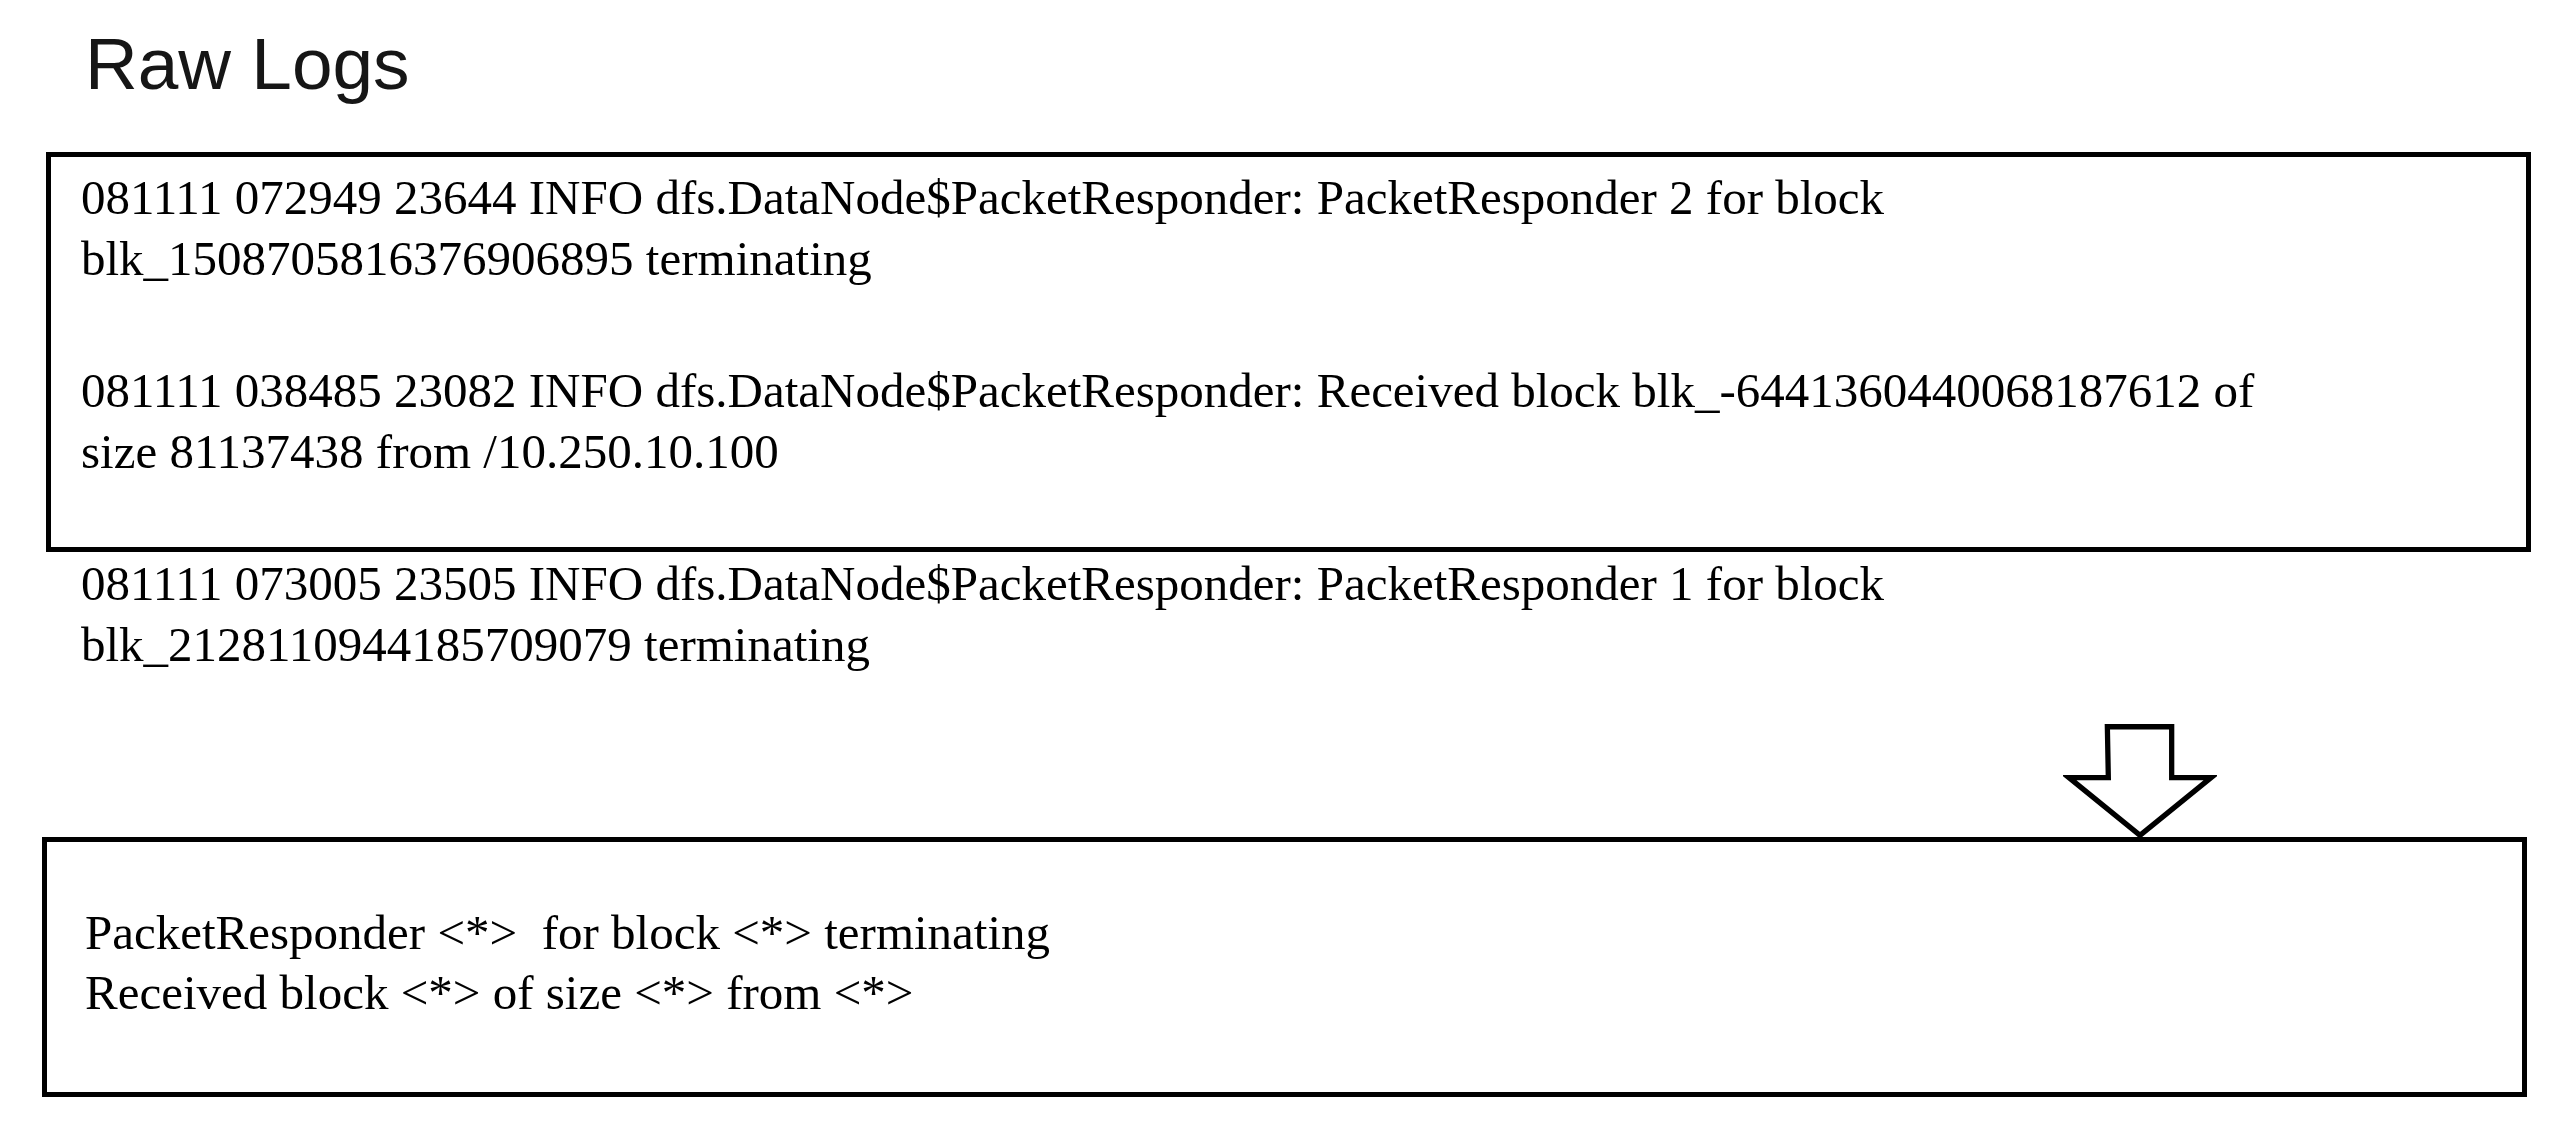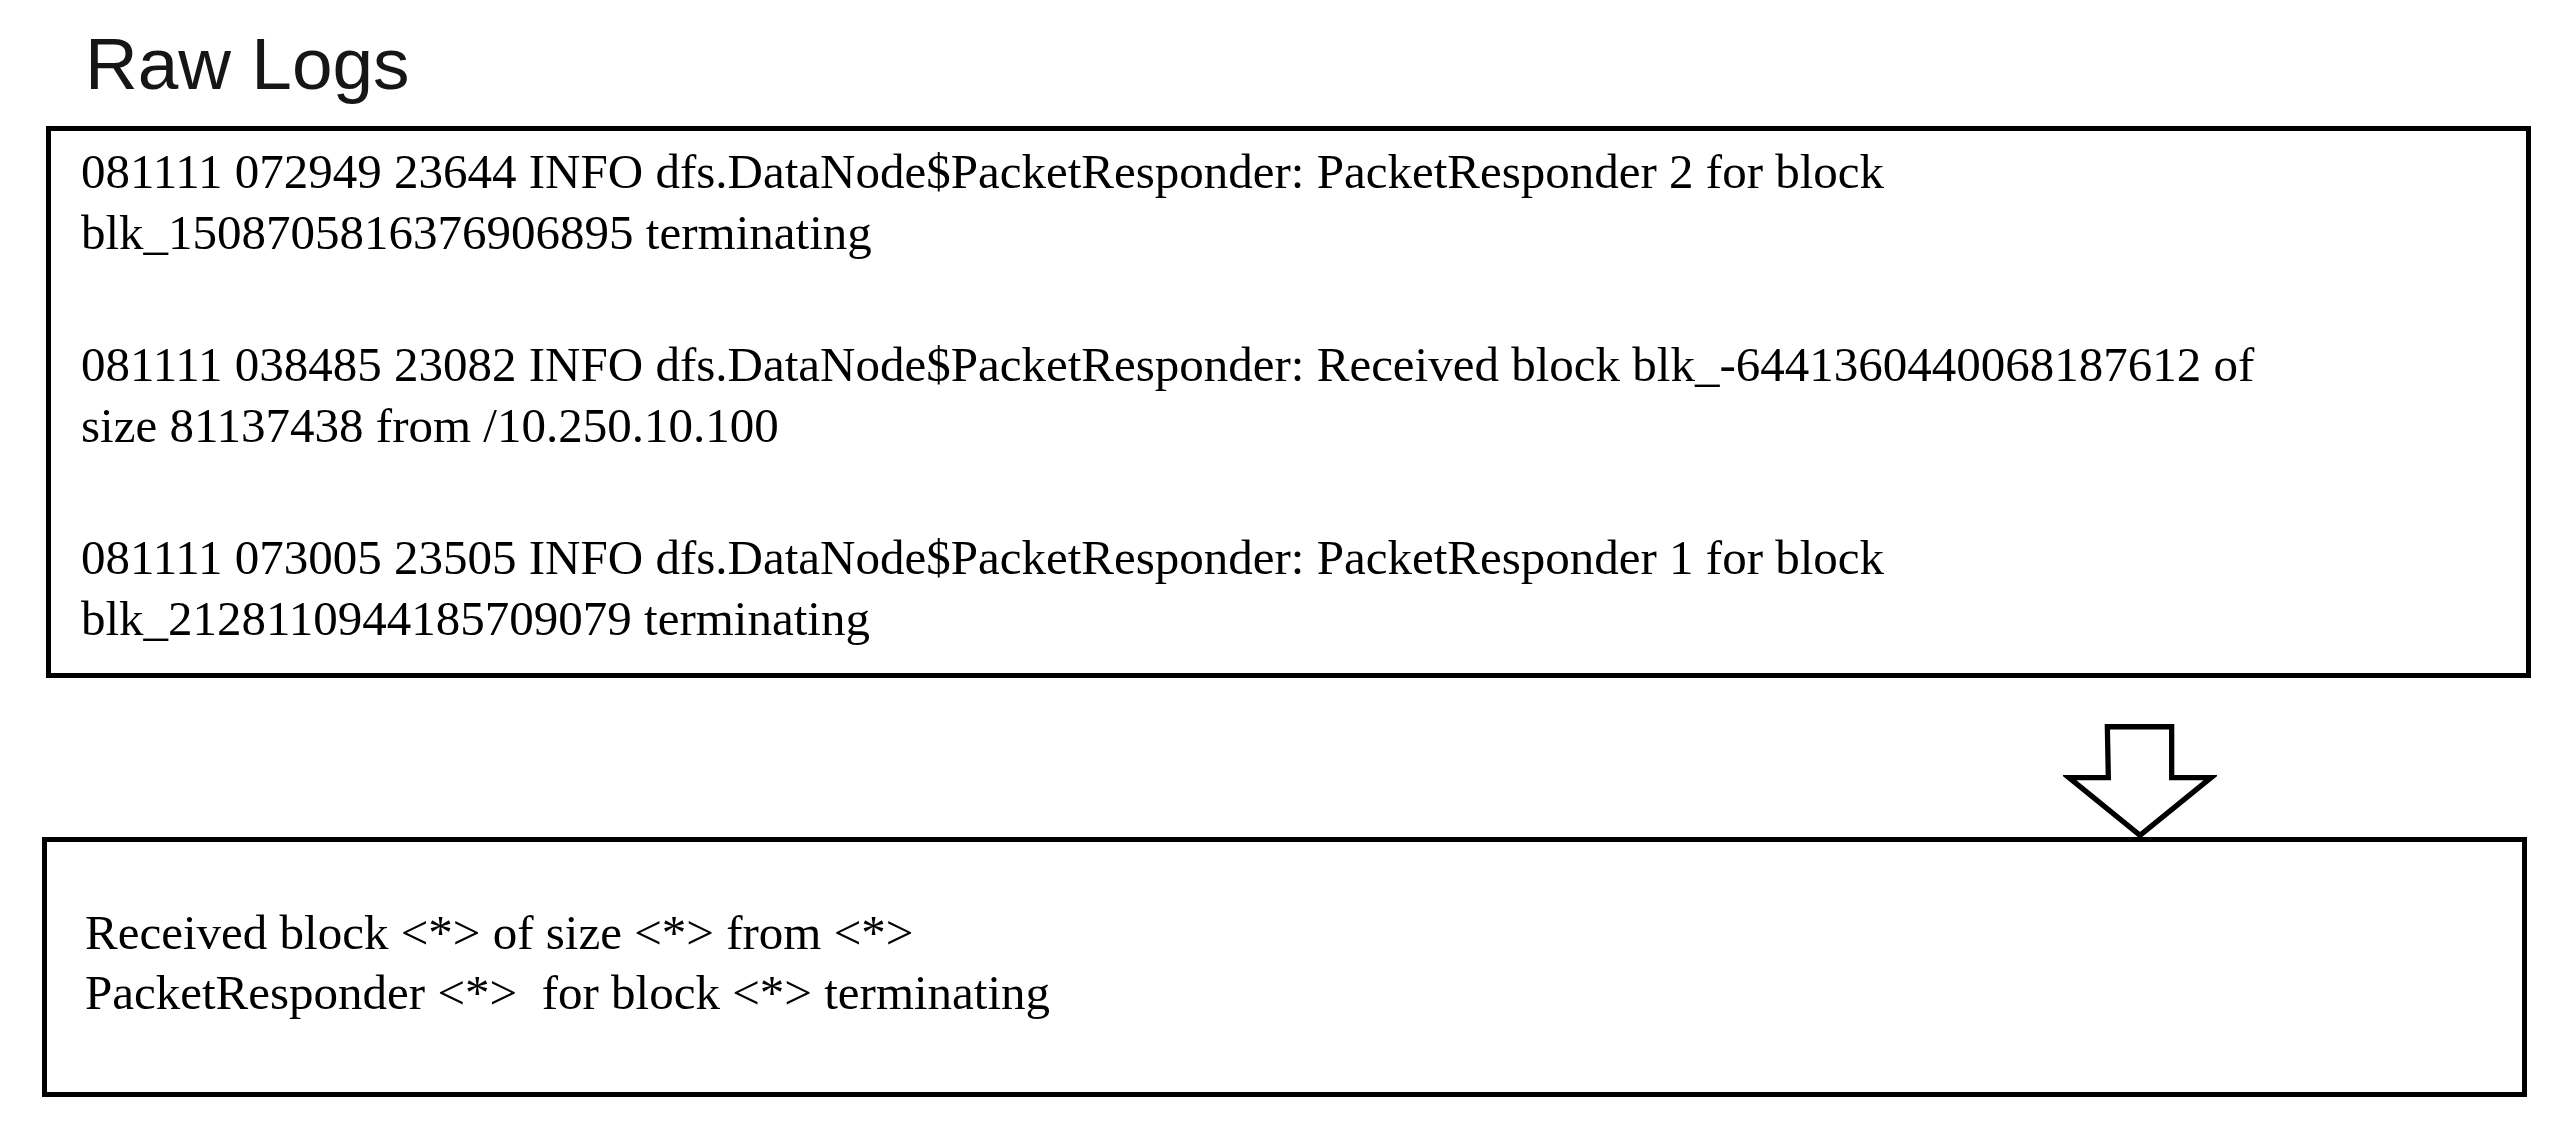--- a/index.html
+++ b/index.html
@@ -36,23 +36,23 @@
   #log-templates-title { top: 748px; }
 
   .frame-box {
     position: absolute;
     background: #ffffff;
     border: 5.8px solid #000000;
   }
 
   #raw-logs-box {
     left: 46px;
-    top: 126px;
+    top: 152px;
     width: 2485px;
-    height: 552px;
+    height: 400px;
     padding: 9.6px 38px 0 30px;
   }
 
   #log-templates-box {
     left: 42px;
     top: 837px;
     width: 2485px;
     height: 260px;
     padding: 61px 38px 0 38px;
   }
@@ -103,18 +103,18 @@
     </div>
 
   </div>
 
 
   <svg id="down-arrow" viewBox="0 0 160 125" xmlns="http://www.w3.org/2000/svg">
     <polygon points="46,6 113,6 113,59 154,59 80,119 6,59 47,59" fill="#ffffff" stroke="#000000" stroke-width="5.5" stroke-linejoin="miter"></polygon>
   </svg>
 
   <div class="frame-box" id="log-templates-box">
+    <div class="template-line">PacketResponder &lt;*&gt;  for block &lt;*&gt; terminating</div>
     <div class="template-line">Received block &lt;*&gt; of size &lt;*&gt; from &lt;*&gt;</div>
-    <div class="template-line">PacketResponder &lt;*&gt;  for block &lt;*&gt; terminating</div>
   </div>
 
 </div>
 
 
 </body></html>

